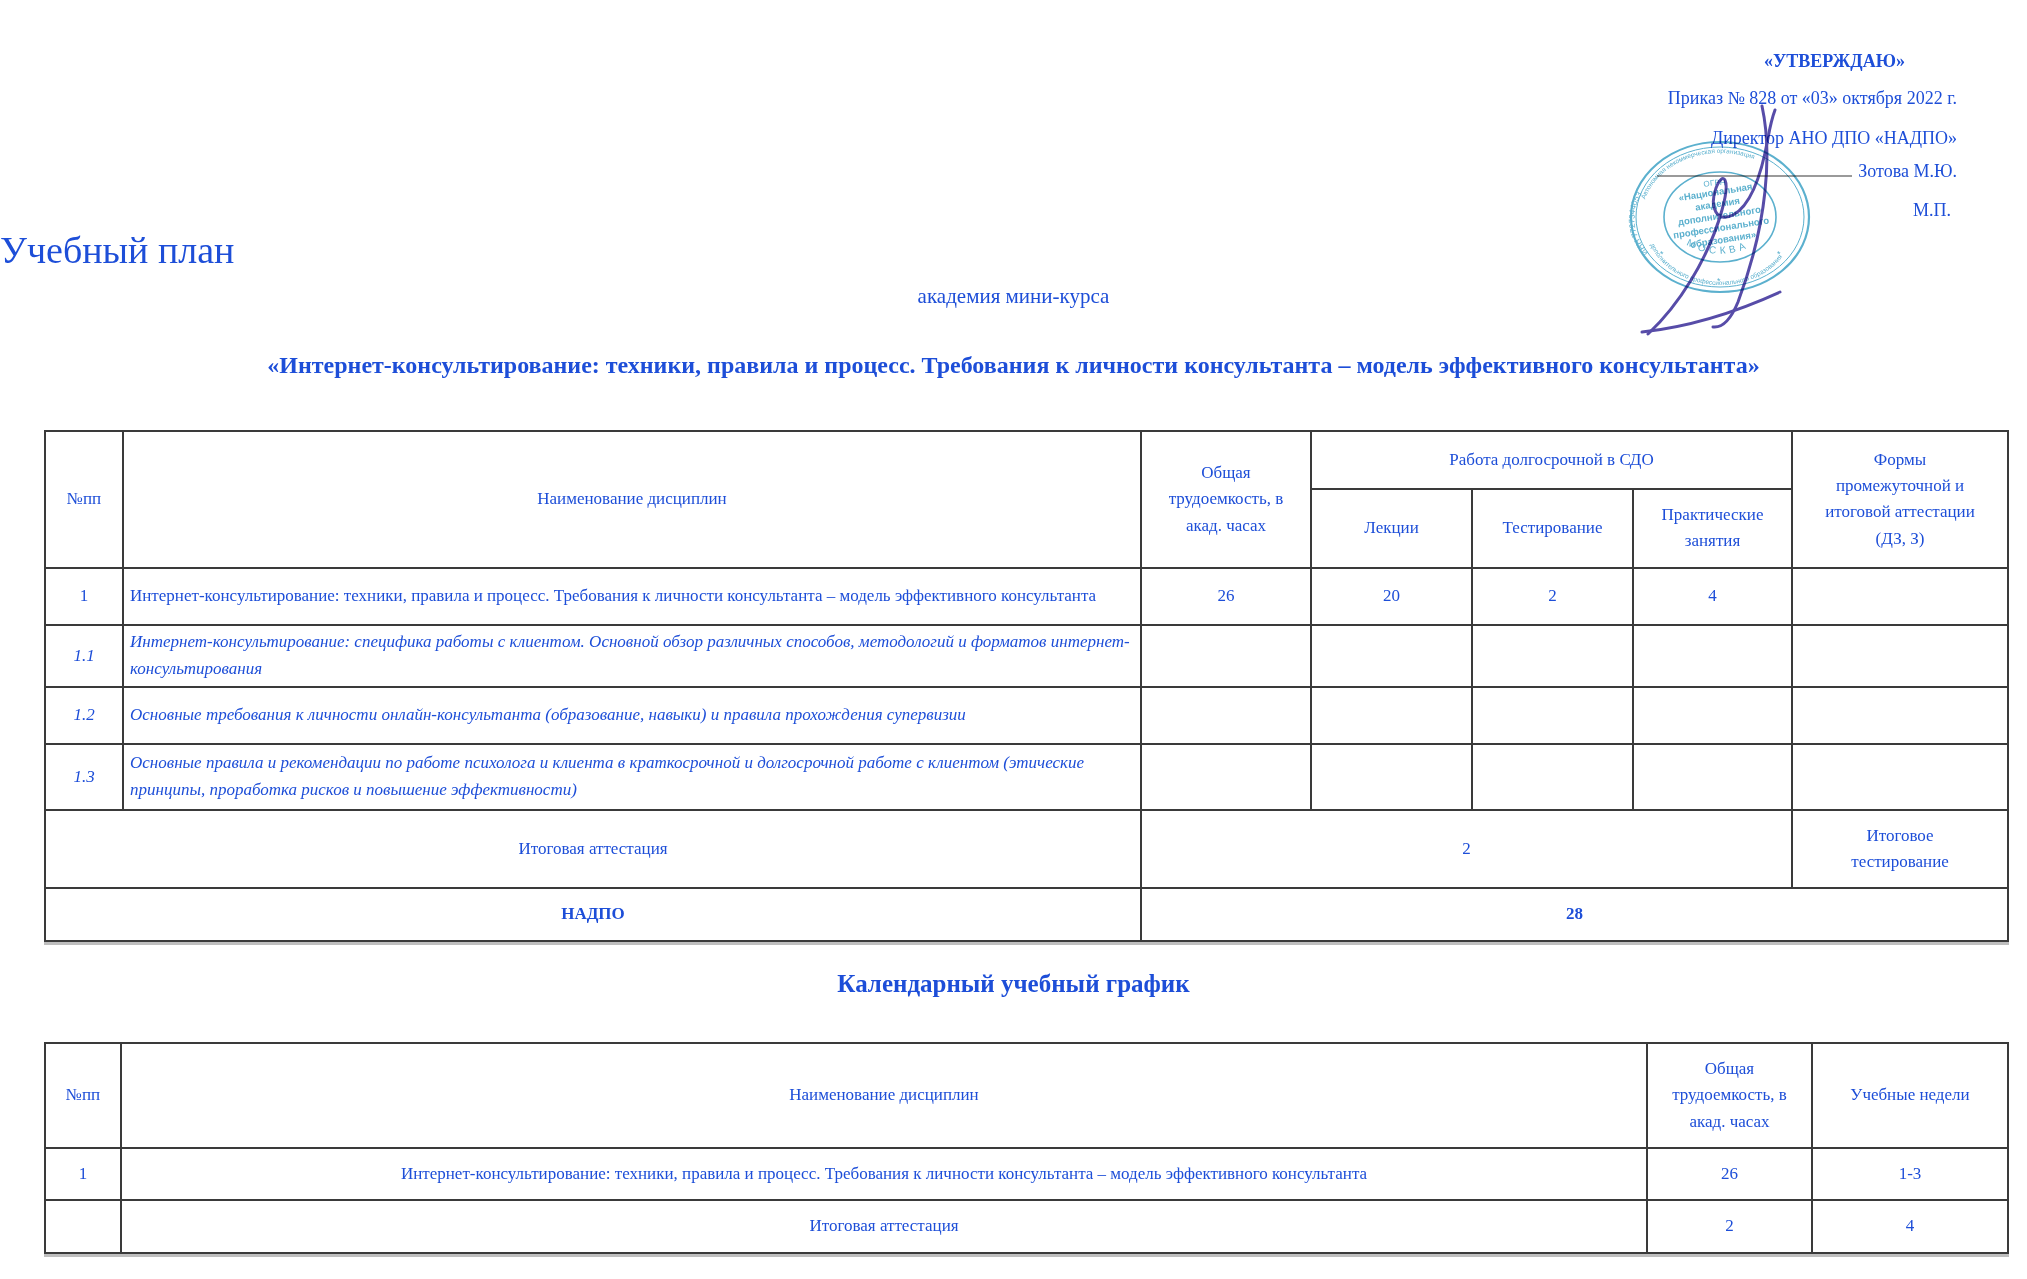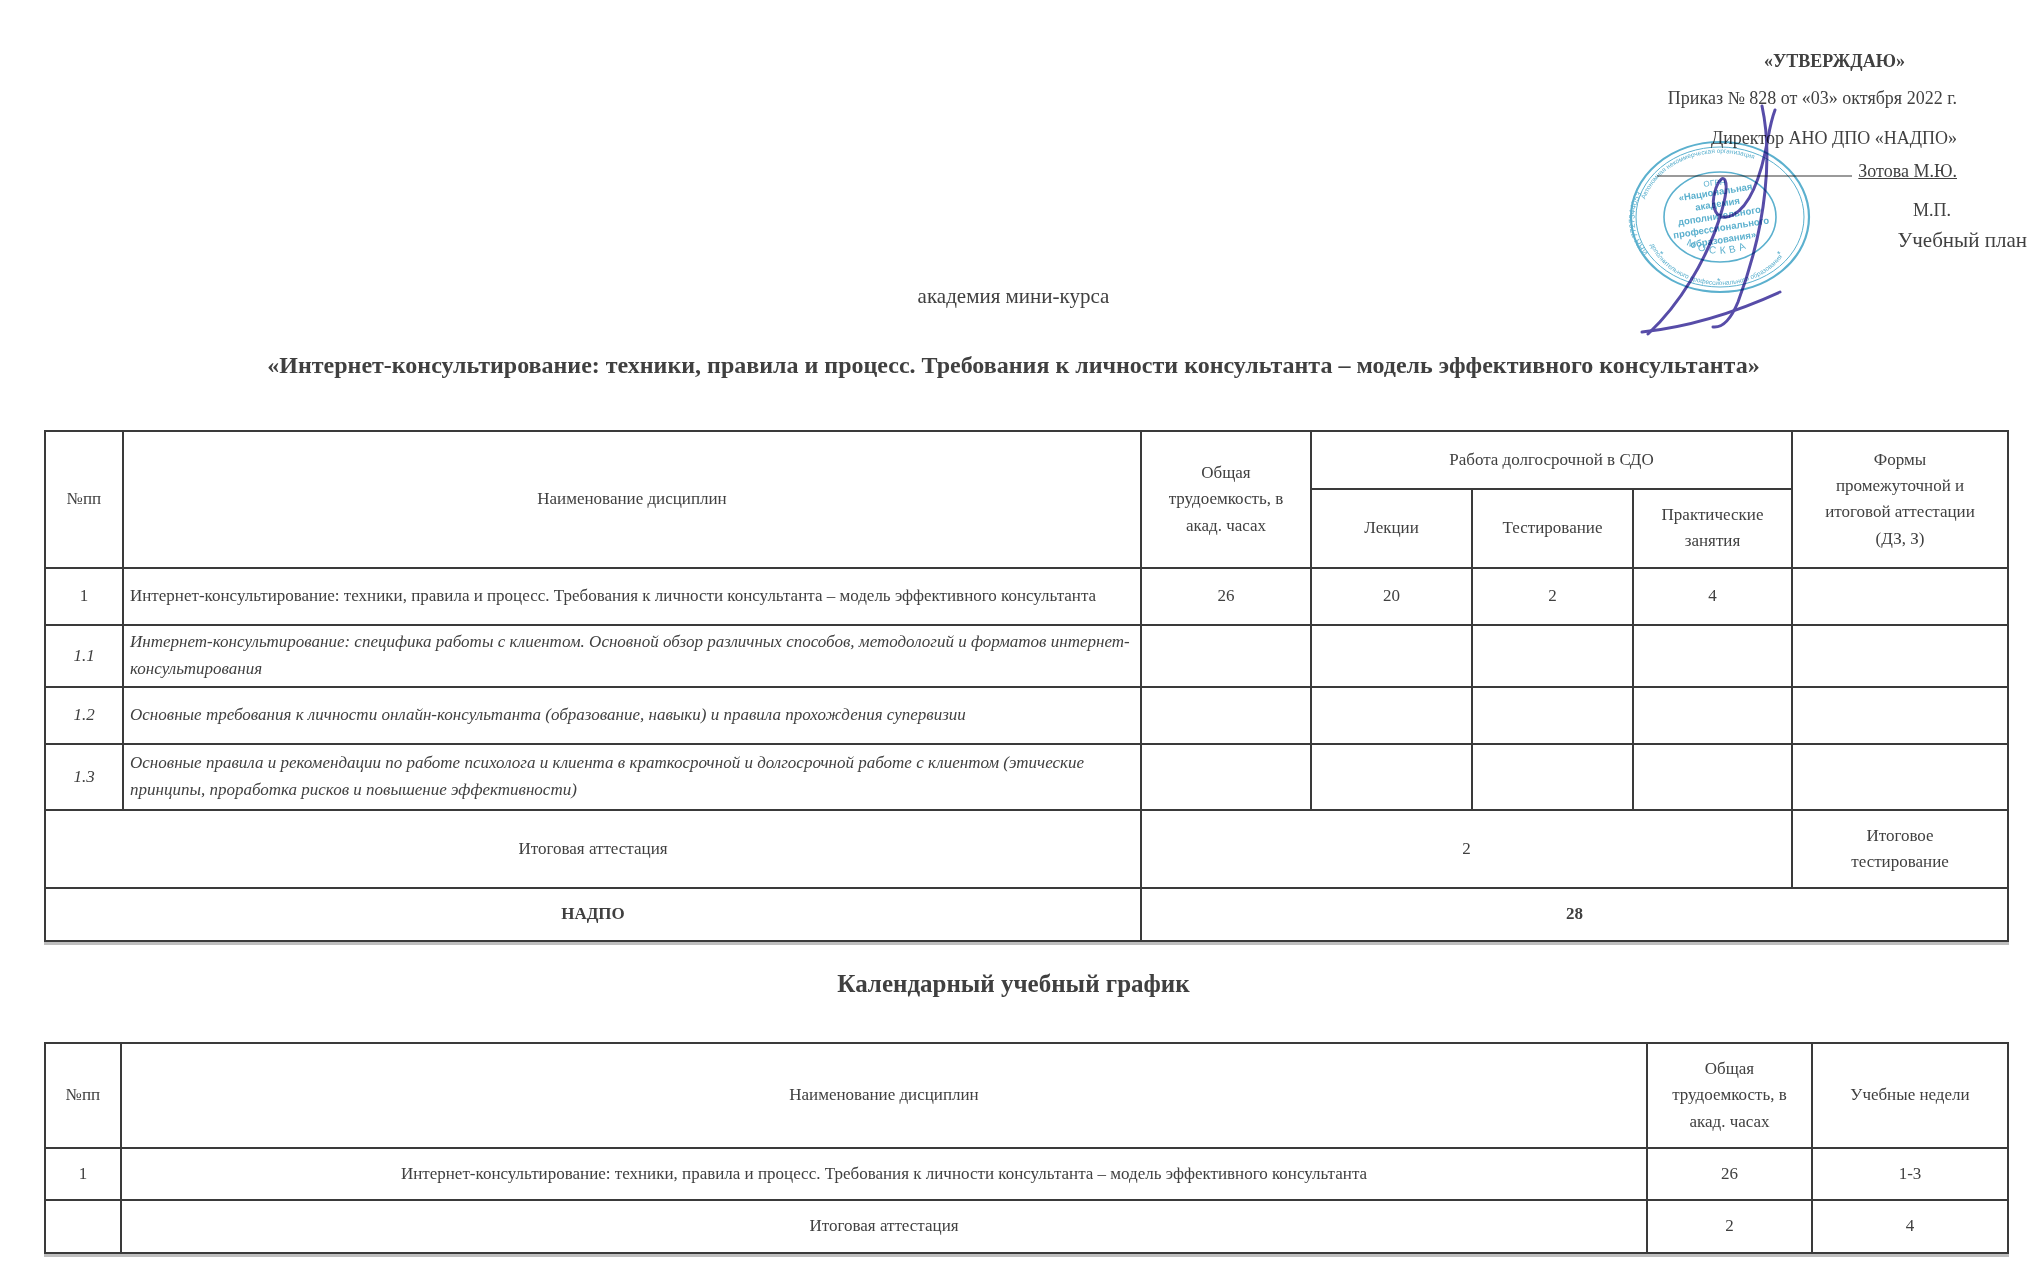--- a/index.html
+++ b/index.html
@@ -1,31 +1,31 @@
 <!DOCTYPE html>
 <html><head>
 <meta charset="utf-8">
 <style>
   html,body{margin:0;padding:0;background:#ffffff;}
   .page{
     position:relative;width:2027px;height:1279px;background:#ffffff;overflow:hidden;
-    font-family:"Liberation Serif","DejaVu Serif",serif;color:#404040;
+    font-family:"Liberation Serif","DejaVu Serif",serif;color:#1d4ed8;
   }
   
   .approval{position:absolute;top:50px;right:70px;text-align:right;font-size:18px;line-height:22px;z-index:1;}
   .approval .approve{font-weight:bold;padding-right:52px;}
   .approval .order{margin-top:15px;}
   .approval .director{margin-top:18px;}
-  .approval .sigrow{margin-top:11px;text-decoration:underline;}
+  .approval .sigrow{margin-top:11px;}
   .approval .mp{margin-top:17px;padding-right:6px;}
   .sig-line{display:inline-block;width:195px;height:14px;border-bottom:2px solid #9a9a9a;margin-right:6px;}
   .stamp-wrap{position:absolute;left:1627px;top:138px;width:186px;height:158px;z-index:2;mix-blend-mode:multiply;opacity:.88;}
   .sign-wrap{position:absolute;left:1612px;top:92px;width:230px;height:250px;z-index:3;mix-blend-mode:multiply;}
   
-  .title-main{position:absolute;top:228px;left:0;width:100%;text-align:right;font-size:21px;}
+  .title-main{position:absolute;top:228px;left:0;width:100%;text-align:left;font-size:38px;}
   .title-sub{position:absolute;top:284px;left:0;width:100%;text-align:center;font-size:21px;}
   .course-title{position:absolute;top:352px;left:0;width:100%;text-align:center;font-size:24px;font-weight:bold;}
   .calendar-title{position:absolute;top:970px;left:0;width:100%;text-align:center;font-size:25px;font-weight:bold;}
   
   table{position:absolute;left:44px;border-collapse:collapse;table-layout:fixed;background:#fff;
         box-shadow:0 3px 0 rgba(110,110,110,.45);}
   .tbl1{top:430px;width:1963px;}
   .tbl2{top:1042px;width:1963px;}
   th,td{border:2px solid #3a3a3a;font-size:17px;font-weight:normal;padding:12px 8px;
         text-align:center;vertical-align:middle;line-height:1.55;}

